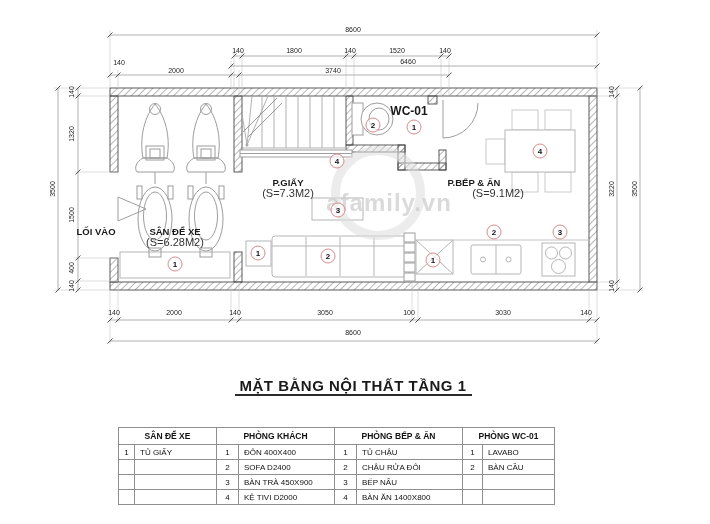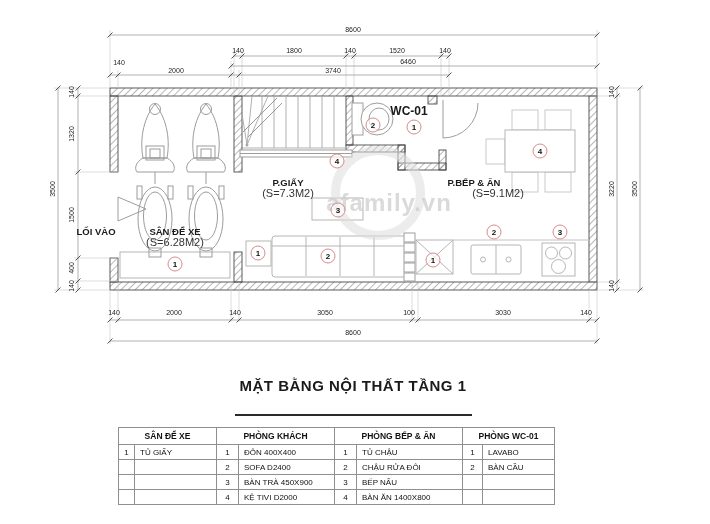--- a/index.html
+++ b/index.html
@@ -17,21 +17,21 @@
        transform:translate(-50%,-50%);}
   .mk{position:absolute;width:13px;height:13px;border:1px solid #d98b8b;border-radius:50%;
       background:rgba(255,255,255,.65);font-weight:bold;font-size:8px;line-height:13px;
       text-align:center;color:#111;transform:translate(-50%,-50%);}
   .wm-circle{position:absolute;left:331px;top:146px;width:76px;height:76px;
       border:9px solid #dcdcdc;border-radius:50%;opacity:.55;}
   .wm-text{position:absolute;left:389px;top:203px;font-size:24px;font-weight:bold;
       color:#cbcbcb;opacity:.7;letter-spacing:1px;transform:translate(-50%,-50%);}
   .title{position:absolute;left:118px;top:377px;width:470px;text-align:center;}
   .title span{font-weight:bold;font-size:15px;letter-spacing:.5px;color:#1a1a1a;
-      border-bottom:2px solid #2a2a2a;padding:0 5px 20px;}
+      border-bottom:2px solid #2a2a2a;padding:0 5px 0;}
   table.legend{position:absolute;left:118px;top:427px;border-collapse:collapse;
       table-layout:fixed;}
   .legend th,.legend td{border:1px solid #8f8f8f;height:14px;overflow:hidden;
       white-space:nowrap;font-weight:normal;}
   .legend th{font-size:8.5px;font-weight:bold;text-align:center;padding:1px 0;}
   .legend td{font-size:8px;padding:0 0 0 5px;}
   .legend td.no{text-align:center;padding:0;}
 </style>
 </head>
 <body>

